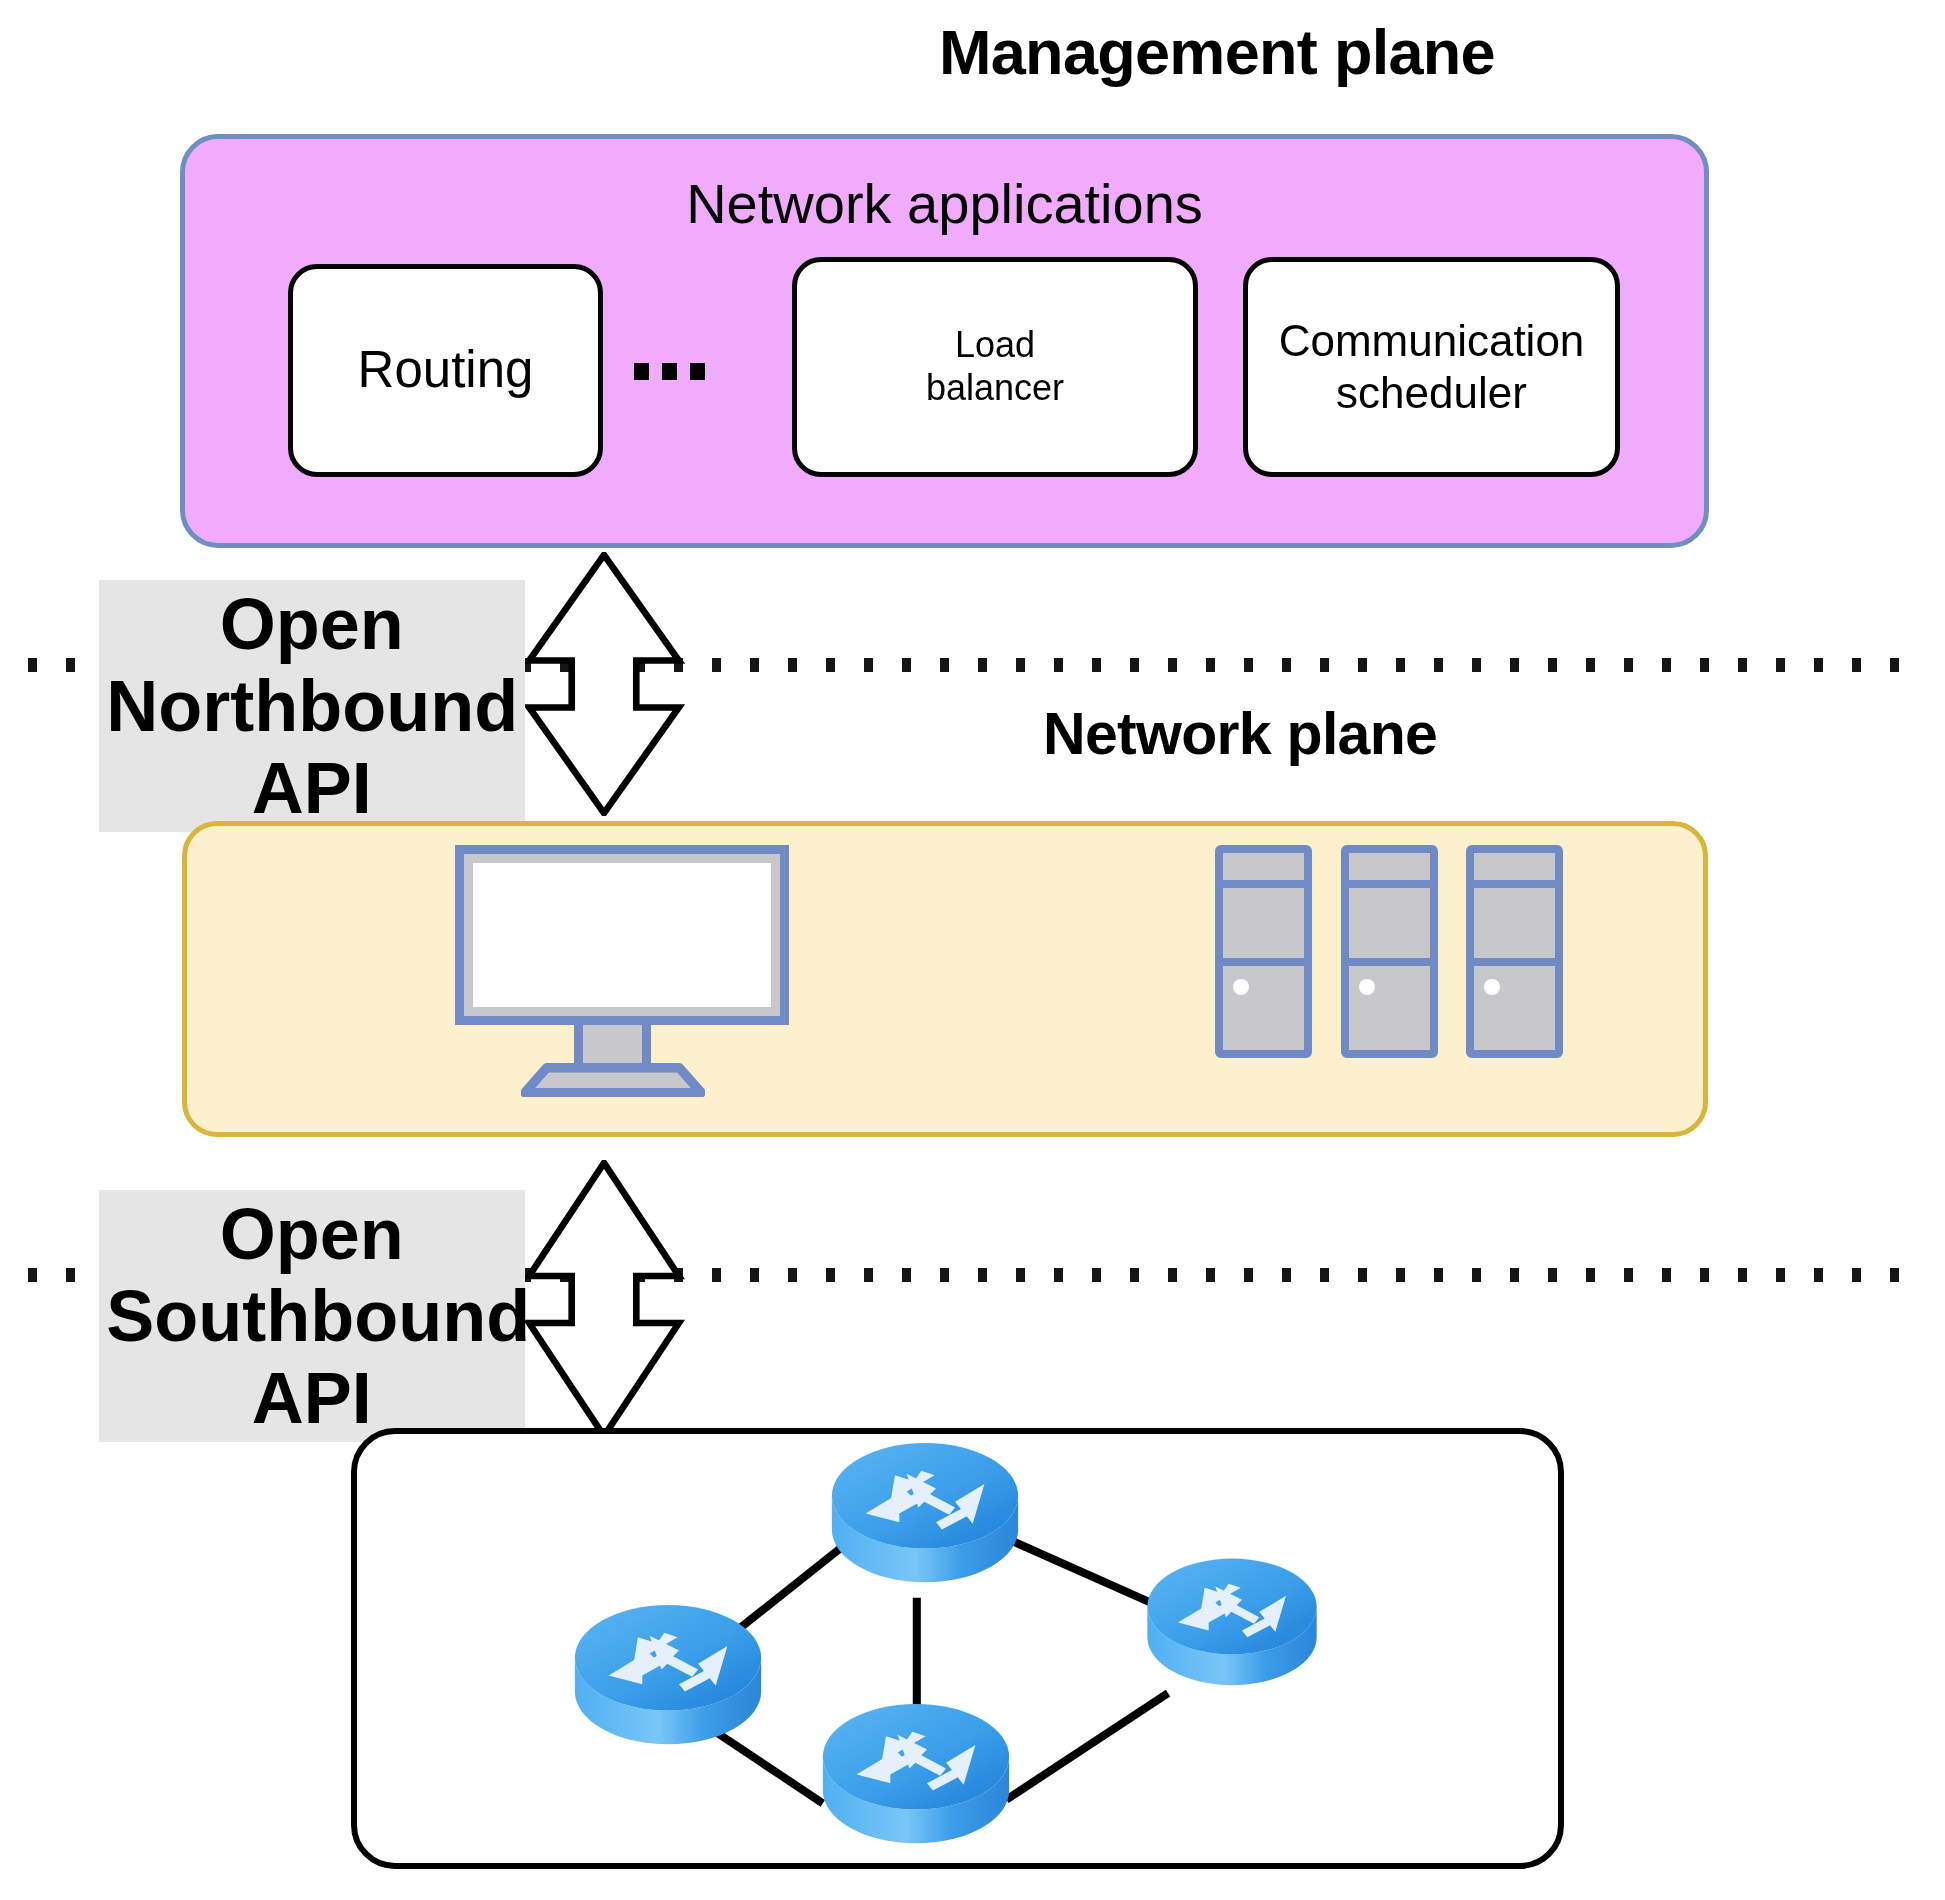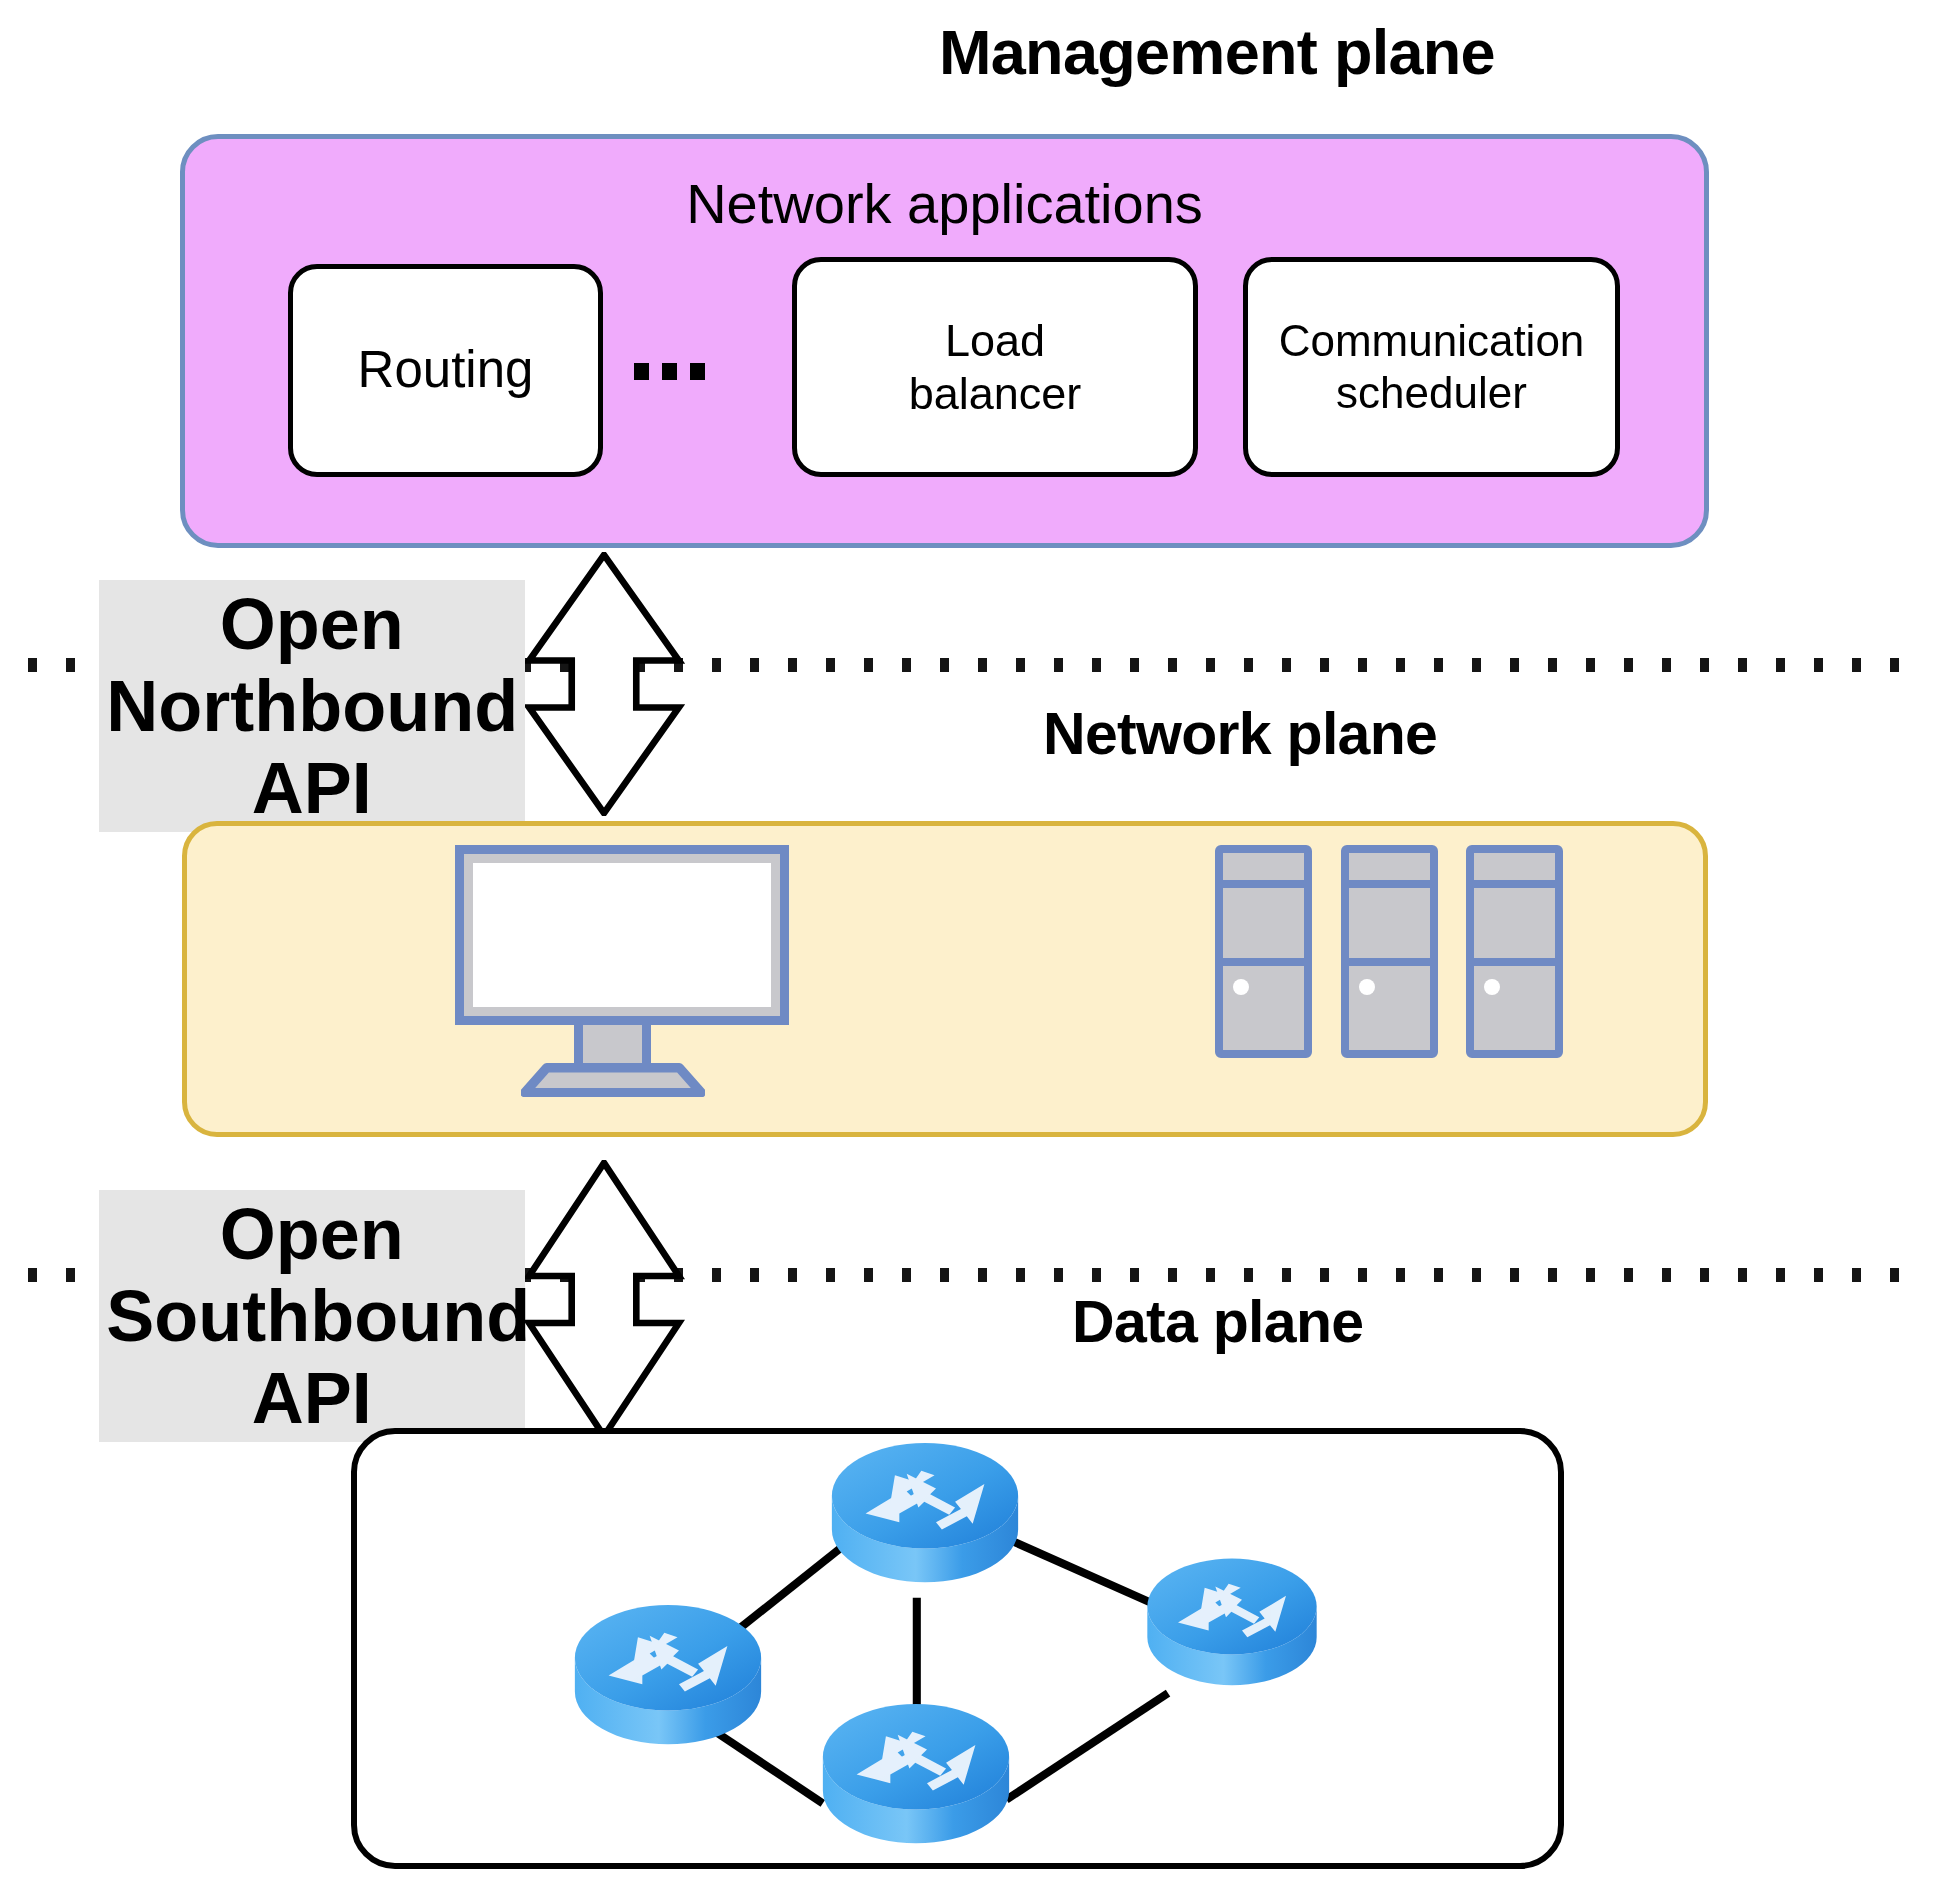--- a/index.html
+++ b/index.html
@@ -60,21 +60,21 @@
     border-radius: 29px;
     box-sizing: border-box;
     display: flex;
     align-items: center;
     justify-content: center;
     text-align: center;
     color: #000000;
     line-height: 1.18;
   }
   #app-routing      { left: 103px;  top: 0;    width: 315px; height: 213px; font-size: 51px; }
-  #app-loadbalancer { left: 607px;  top: -7.3px; width: 406px; height: 220px; font-size: 45px; }
+  #app-loadbalancer { left: 607px;  top: -7.3px; width: 406px; height: 220px; font-size: 36px; }
   #app-commsched    { left: 1058px; top: -7.3px; width: 377px; height: 220px; font-size: 44px; }
 
   #app-ellipsis {
     position: absolute;
     left: 449px; top: 99px;
     display: flex;
     gap: 12.5px;
     align-items: center;
   }
   #app-ellipsis i {
@@ -195,21 +195,20 @@
 </style>
 </head>
 <body>
 
 <div class="stage">
 
   <div class="plane-title" id="mgmt-title">Management plane</div>
 
   <div class="plane-title" id="ctrl-title">Network plane</div>
 
-  <div class="plane-title" id="data-title">Data plane</div>
 
   <div id="mgmt-panel">
     <div id="mgmt-panel-label">Network applications</div>
 
     <div id="app-row">
 
       <div class="app-box" id="app-routing">
         <span>Routing</span>
       </div>
 

